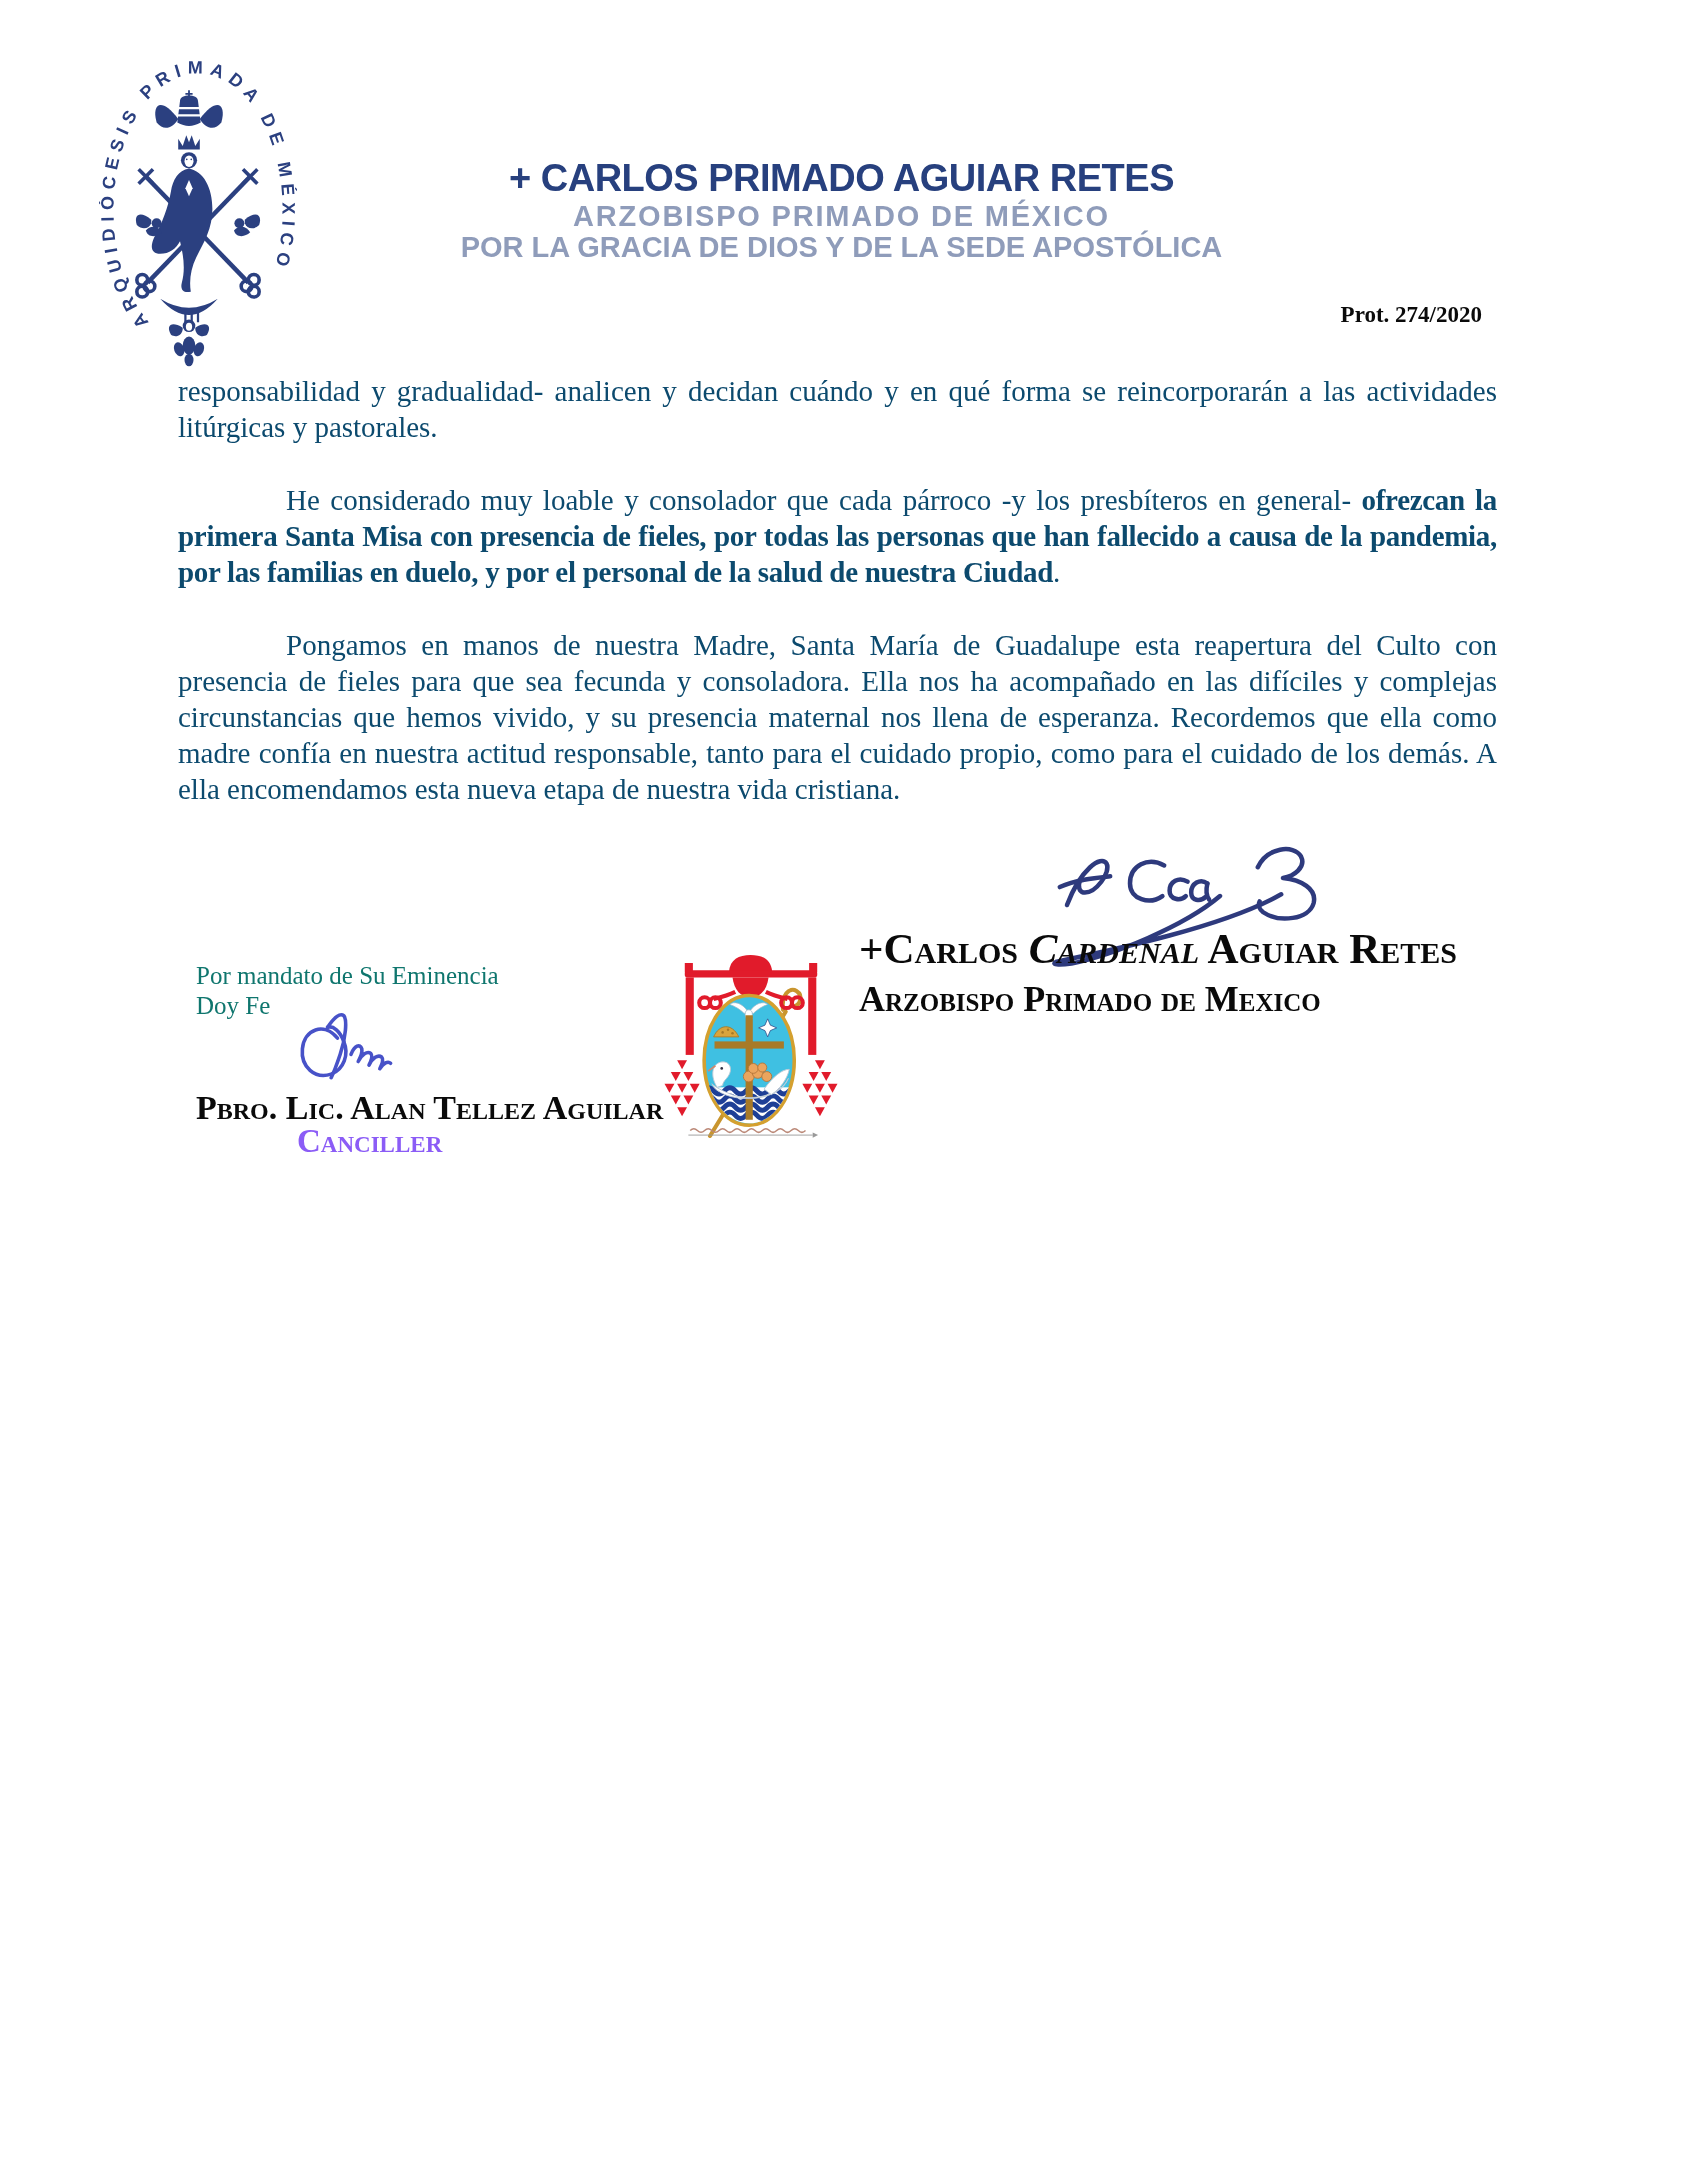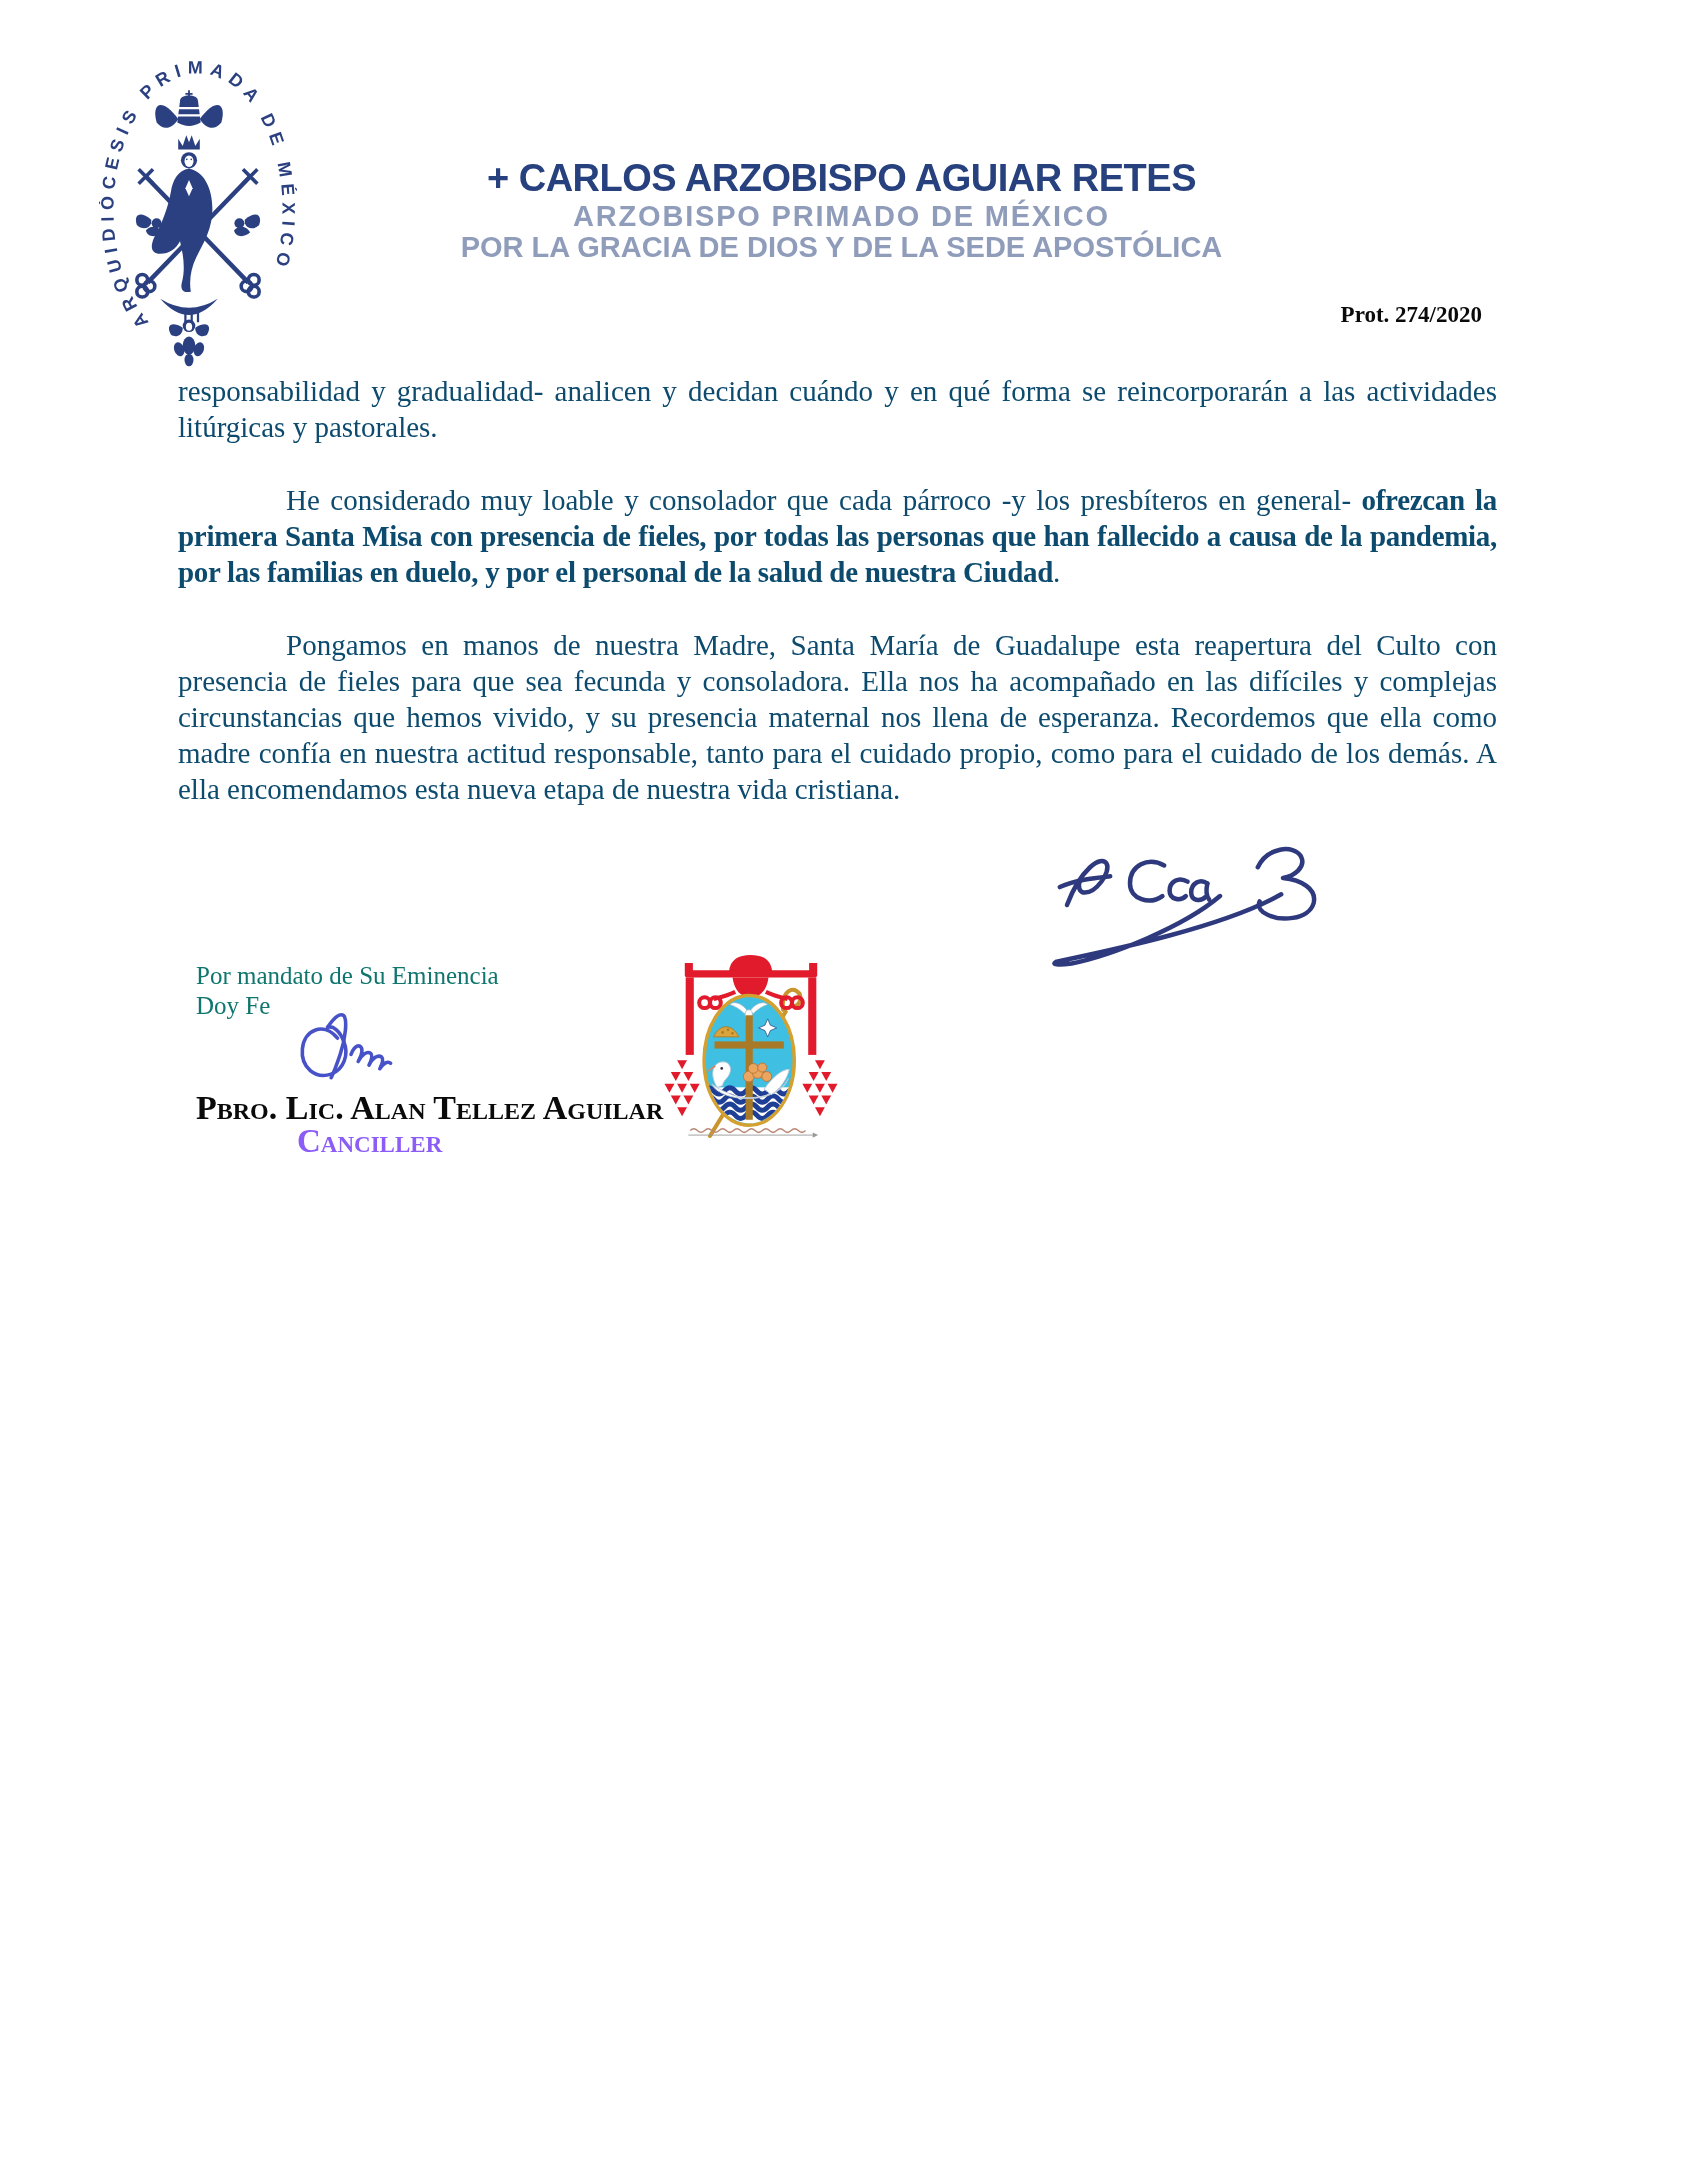--- a/index.html
+++ b/index.html
@@ -109,21 +109,21 @@
         <path d="M107,302 C120,294 126,300 120,310 C114,314 108,310 107,304 Z"></path>
         <ellipse cx="100" cy="322" rx="7" ry="10"></ellipse>
         <ellipse cx="89" cy="326" rx="5.5" ry="8" transform="rotate(-20 89 326)"></ellipse>
         <ellipse cx="111" cy="326" rx="5.5" ry="8" transform="rotate(20 111 326)"></ellipse>
         <ellipse cx="100" cy="338" rx="5" ry="7"></ellipse>
       </g>
     </g>
   </svg>
 
   <header class="letterhead">
-    <div class="lh-title">+ CARLOS ARZOBISPO AGUIAR RETES</div>
+    <div class="lh-title">+ CARLOS PRIMADO AGUIAR RETES</div>
     <div class="lh-sub lh-sub2">ARZOBISPO PRIMADO DE MÉXICO</div>
     <div class="lh-sub">POR LA GRACIA DE DIOS Y DE LA SEDE APOSTÓLICA</div>
   </header>
 
   <div class="protocol">Prot. 274/2020</div>
 
   <main class="body">
     <p><span>responsabilidad y gradualidad- analicen y decidan cuándo y en qué forma se reincorporarán a las actividades litúrgicas y pastorales.</span></p>
     <p class="indent"><span>He considerado muy loable y consolador que cada párroco -y los presbíteros en general- </span><strong>ofrezcan la primera Santa Misa con presencia de fieles, por todas las personas que han fallecido a causa de la pandemia, por las familias en duelo, y por el personal de la salud de nuestra Ciudad</strong><span>.</span></p>
     <p class="indent"><span>Pongamos en manos de nuestra Madre, Santa María de Guadalupe esta reapertura del Culto con presencia de fieles para que sea fecunda y consoladora. Ella nos ha acompañado en las difíciles y complejas circunstancias que hemos vivido, y su presencia maternal nos llena de esperanza. Recordemos que ella como madre confía en nuestra actitud responsable, tanto para el cuidado propio, como para el cuidado de los demás. A ella encomendamos esta nueva etapa de nuestra vida cristiana.</span></p>
@@ -135,20 +135,24 @@
       <path d="M62,52 C80,44 100,42 118,40"></path>
       <path d="M178,28 C160,18 140,28 140,48 C140,66 162,72 176,62"></path>
       <path d="M204,46 C194,40 184,46 184,56 C184,66 196,68 202,62"></path>
       <path d="M226,48 C218,42 208,48 208,58 C208,67 218,69 224,63"></path>
       <path d="M226,48 C224,56 225,62 228,66"></path>
       <path d="M240,62 C200,96 120,128 75,137 C60,139 52,138 58,135 C120,122 245,96 308,60"></path>
       <path d="M282,30 C292,8 322,4 330,18 C336,30 322,40 310,42 C330,44 348,54 344,70 C339,88 306,92 288,80 C284,77 282,72 284,68"></path>
     </g>
   </svg>
 
+  <div class="sig-right">
+    <div class="sig-name"><span>+Carlos </span><em>Cardenal</em><span> Aguiar Retes</span></div>
+    <div class="sig-title">Arzobispo Primado de Mexico</div>
+  </div>
 
   <div class="sig-left">
     <div>Por mandato de Su Eminencia</div>
     <div>Doy Fe</div>
   </div>
 
   <svg class="sig-chancellor-svg" viewBox="0 0 160 102">
     <g fill="none" stroke="#4752c8" stroke-width="4" stroke-linecap="round" stroke-linejoin="round">
       <path d="M55,30 C40,12 18,20 16,42 C14,62 30,76 48,70 C62,65 68,48 62,34 C58,22 50,16 44,18"></path>
       <path d="M44,18 C52,6 58,2 62,5 C66,10 64,30 58,48 C54,60 50,70 48,74"></path>

